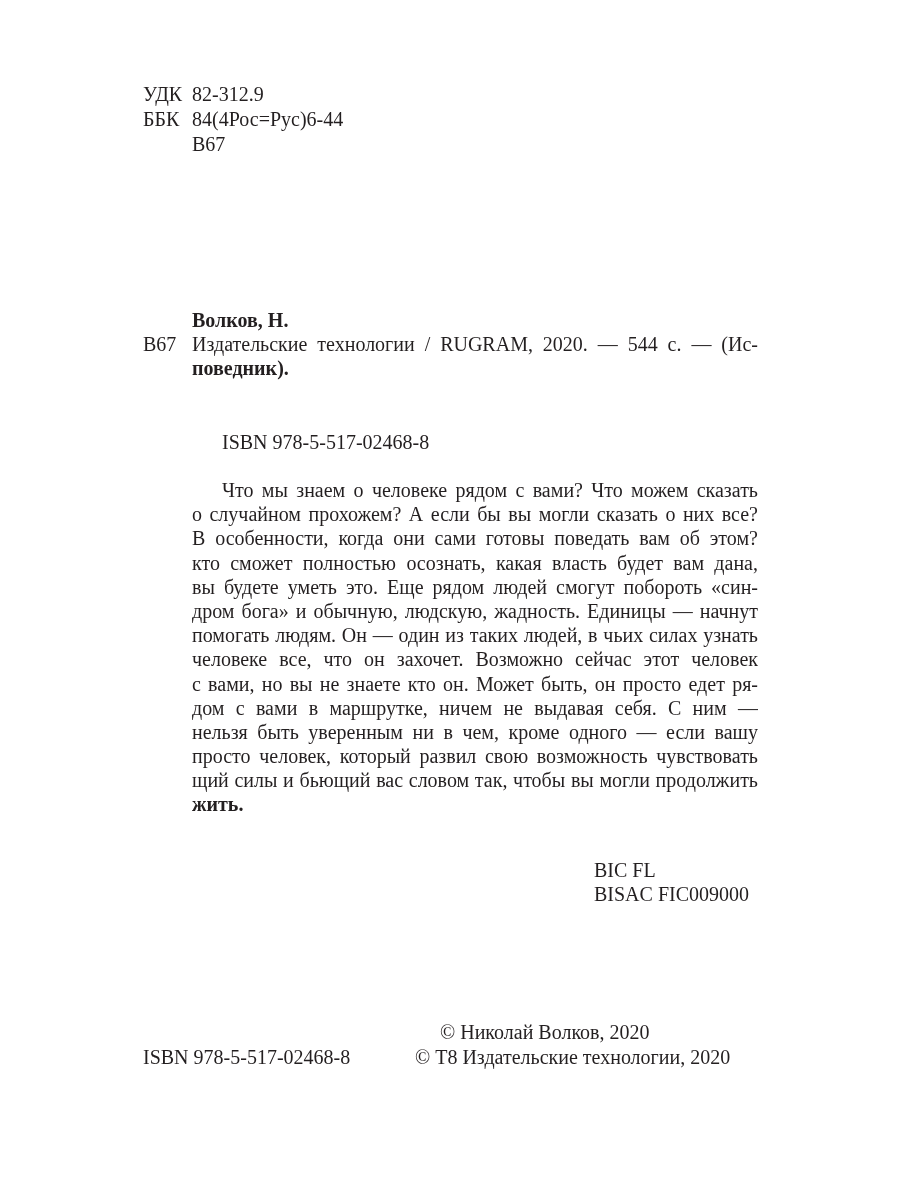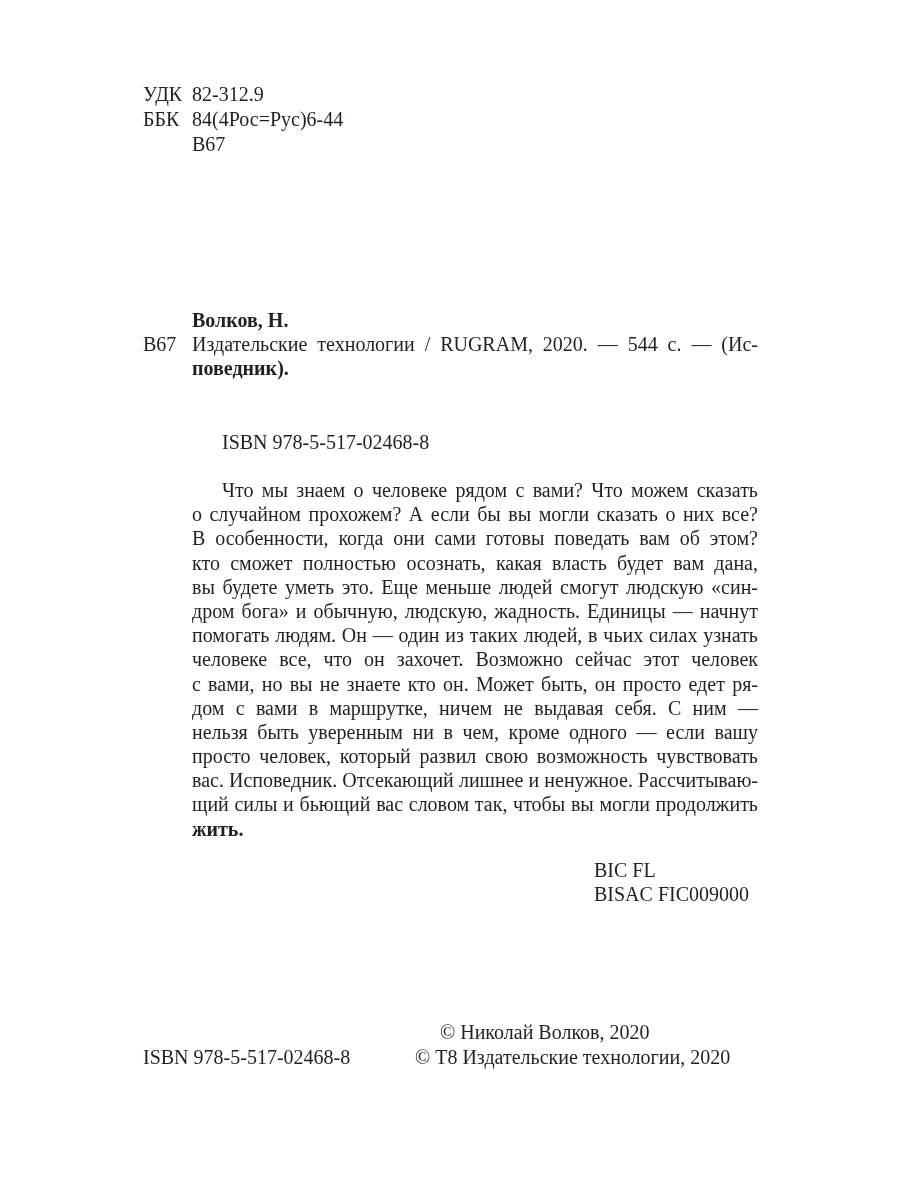--- a/index.html
+++ b/index.html
@@ -31,29 +31,28 @@
     <span class="jline last" style="white-space: normal; overflow: hidden;">поведник).</span>
   </div>
   <div class="abs" style="left:222px; top:430px;">ISBN 978-5-517-02468-8</div>
 </div>
 
 <div class="justify-block" style="top:478px;">
   <span class="jline indent" style="white-space: normal; overflow: hidden;">Что мы знаем о человеке рядом с вами? Что можем сказать</span>
   <span class="jline" style="white-space: normal; overflow: hidden;">о случайном прохожем? А если бы вы могли сказать о них все?</span>
   <span class="jline" style="white-space: normal; overflow: hidden;">В особенности, когда они сами готовы поведать вам об этом? Мало</span>
   <span class="jline" style="white-space: normal; overflow: hidden;">кто сможет полностью осознать, какая власть будет вам дана, если</span>
-  <span class="jline" style="white-space: normal; overflow: hidden;">вы будете уметь это. Еще меньше людей смогут людскую «син-</span>
+  <span class="jline" style="white-space: normal; overflow: hidden;">вы будете уметь это. Еще рядом людей смогут побороть «син-</span>
   <span class="jline" style="white-space: normal; overflow: hidden;">дром бога» и обычную, людскую, жадность. Единицы — начнут</span>
   <span class="jline" style="white-space: normal; overflow: hidden;">помогать людям. Он — один из таких людей, в чьих силах узнать о</span>
   <span class="jline" style="white-space: normal; overflow: hidden;">человеке все, что он захочет. Возможно сейчас этот человек рядом</span>
   <span class="jline" style="white-space: normal; overflow: hidden;">с вами, но вы не знаете кто он. Может быть, он просто едет ря-</span>
   <span class="jline" style="white-space: normal; overflow: hidden;">дом с вами в маршрутке, ничем не выдавая себя. С ним — никогда</span>
   <span class="jline" style="white-space: normal; overflow: hidden;">нельзя быть уверенным ни в чем, кроме одного — если вашу душу</span>
   <span class="jline" style="white-space: normal; overflow: hidden;">просто человек, который развил свою возможность чувствовать</span>
-  <span class="jline" style="white-space: normal; overflow: hidden;">вас. Исповедник. Отсекающий лишнее и ненужное. Рассчитываю-</span>
   <span class="jline" style="white-space: normal; overflow: hidden;">щий силы и бьющий вас словом так, чтобы вы могли продолжить</span>
   <span class="jline last" style="white-space: normal; overflow: hidden;">жить.</span>
 </div>
 
 <div>
   <div class="abs" style="left:594px; top:858px;">BIC FL</div>
   <div class="abs" style="left:594px; top:882px;">BISAC FIC009000</div>
 </div>
 
 <div>

